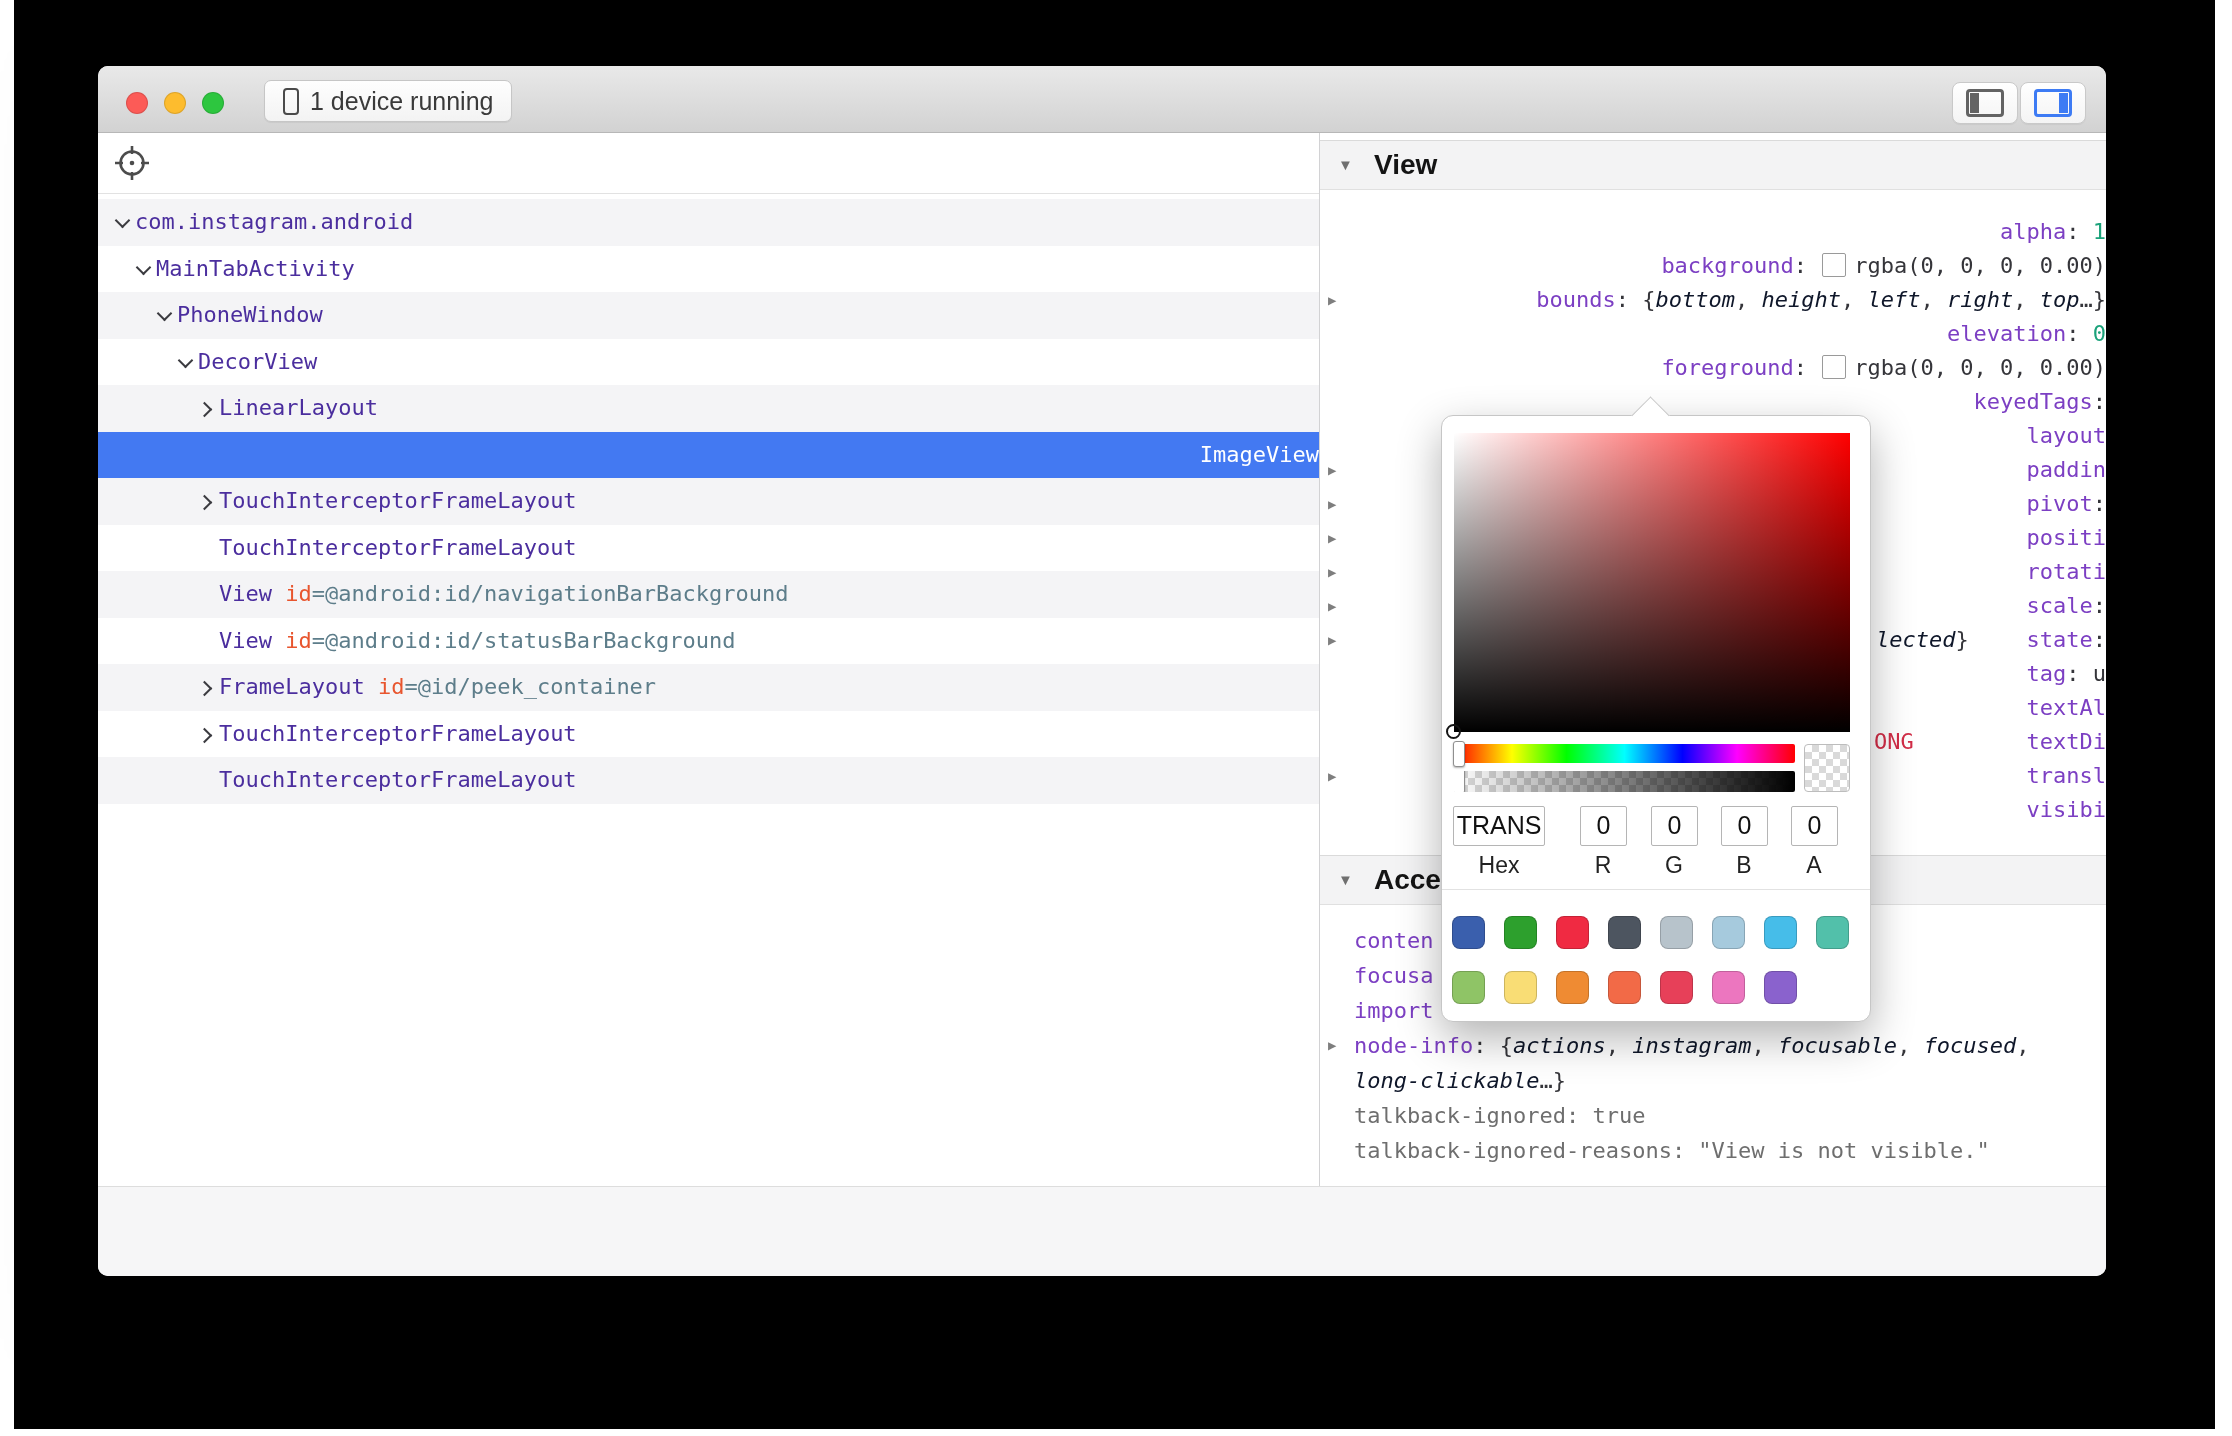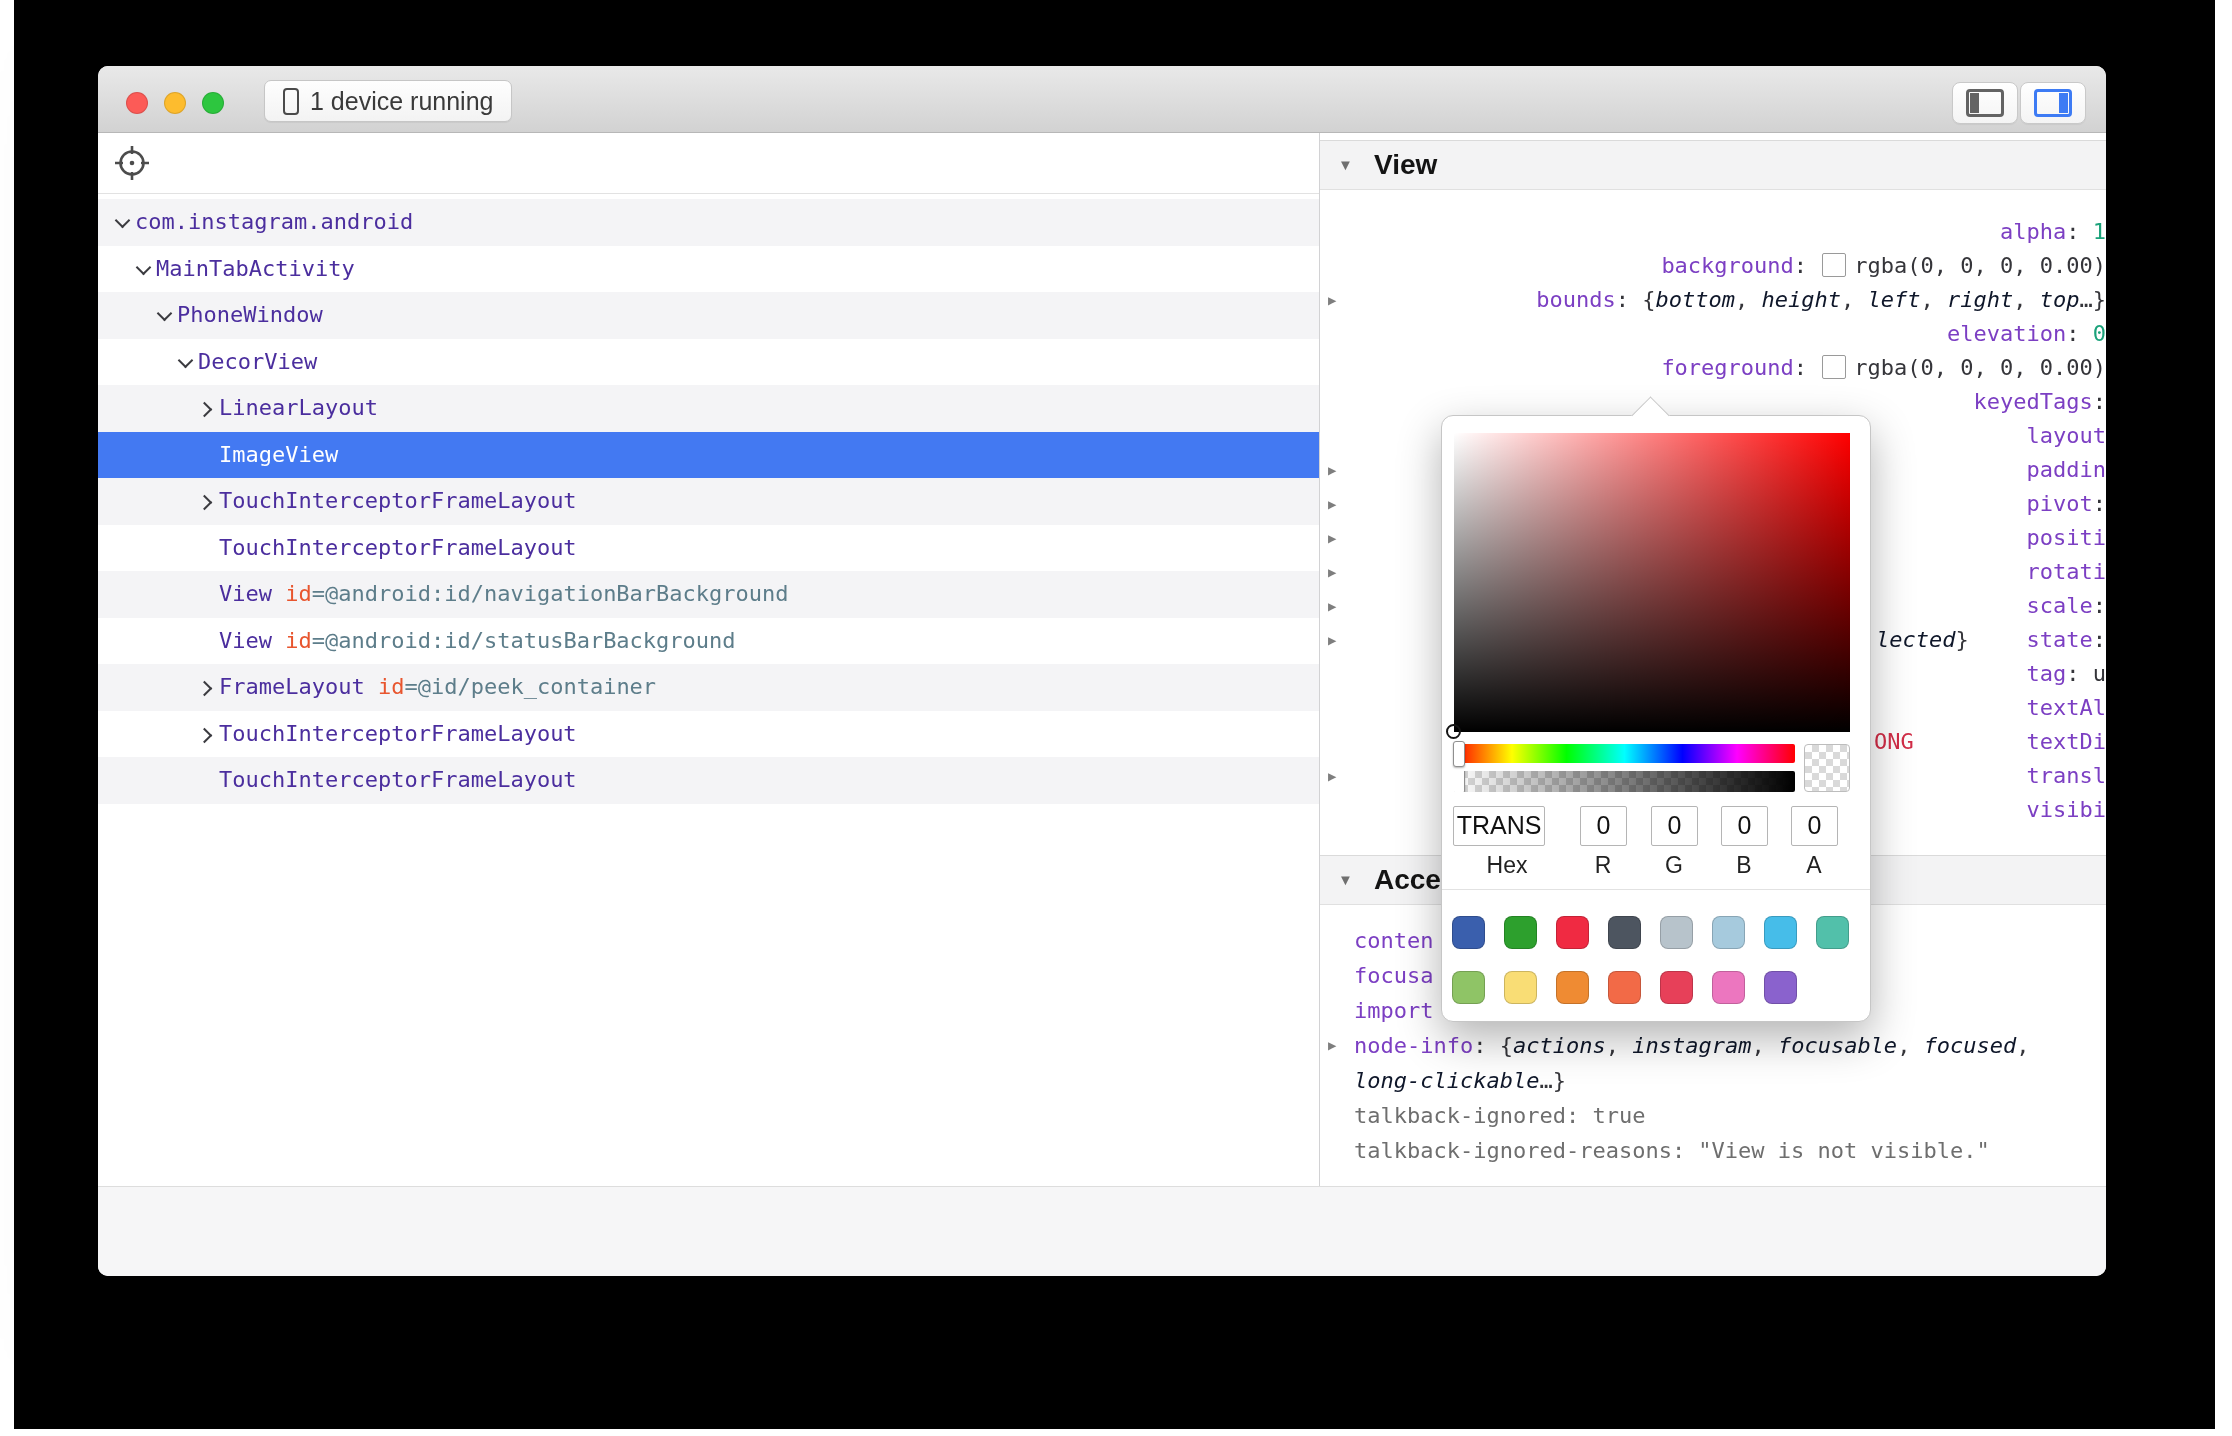--- a/index.html
+++ b/index.html
@@ -40,21 +40,21 @@
   .left-panel { position:absolute; left:0; top:0; bottom:0; width:1221px; background:#fff; }
   .divider { position:absolute; left:1221px; top:0; bottom:0; width:1px; background:#d2d2d4; }
   .right-panel { position:absolute; left:1222px; right:0; top:0; bottom:0; background:#fff; }
 
   
   .tree-toolbar { position:absolute; left:0; right:0; top:0; height:61px; border-bottom:1px solid #e2e2e2; }
   .scope-ic { position:absolute; left:12px; top:8px; }
   .tree-rows { position:absolute; left:0; right:0; top:66px; font-family:"DejaVu Sans Mono",monospace; font-size:22px; }
   .tree-row { height:46.5px; line-height:46.5px; white-space:pre; }
   .tree-row.odd { background:#f4f4f6; }
-  .tree-row.selected { background:#4379f2; }
+  .tree-row.selected { background:#4379f2;text-align:right; }
   .tree-row.selected span { color:#fff !important; }
   .chev { display:inline-block; width:21px; height:20px; position:relative; vertical-align:middle; }
   .chev::after { content:''; position:absolute; left:3px; width:9px; height:9px;
                  border-right:2.5px solid #3b3b40; border-bottom:2.5px solid #3b3b40; }
   .chev.down::after  { top:2px; transform:rotate(45deg); }
   .chev.right::after { top:5px; left:1px; transform:rotate(-45deg); }
   .chev.none::after  { display:none; }
   .t-label { color:#4b2e9e; }
   .t-idkey { color:#e8552e; }
   .t-idval { color:#5d7d8a; }
@@ -108,21 +108,21 @@
                    border:1px solid #8f8f8f; border-radius:3px; box-shadow:0 1px 2px rgba(0,0,0,.3); }
   .preview-swatch { left:362px; top:328px; width:46px; height:48px; border:1px solid #bdbdbd; border-radius:4px; }
   .pfield { top:390px; height:40px; border:1.5px solid #b5b5b5; border-radius:2px; background:#fff;
             font-size:25px; color:#111; text-align:center; line-height:37px; font-family:"Liberation Sans",sans-serif; }
   .f-hex { left:11px;  width:92px; }
   .f-r   { left:138px; width:47px; }
   .f-g   { left:209px; width:47px; }
   .f-b   { left:279px; width:47px; }
   .f-a   { left:349px; width:47px; }
   .plabel { top:436px; width:60px; text-align:center; font-size:23px; color:#222; }
-  .l-hex { left:35px; } .l-r { left:131px; } .l-g { left:202px; } .l-b { left:272px; } .l-a { left:342px; }
+  .l-hex { left:27px; } .l-r { left:131px; } .l-g { left:202px; } .l-b { left:272px; } .l-a { left:342px; }
   .picker-hr { left:0; right:0; top:473px; height:0; border-top:1px solid #e2e2e2; }
   .swrow { position:absolute; left:10px; display:flex; gap:19px; }
   .swrow1 { top:500px; } .swrow2 { top:555px; }
   .swatch { width:33px; height:33px; border-radius:8px; border:1px solid rgba(0,0,0,.18); }
 </style>
 </head>
 <body>
 
 <div class="desktop"></div>
 

